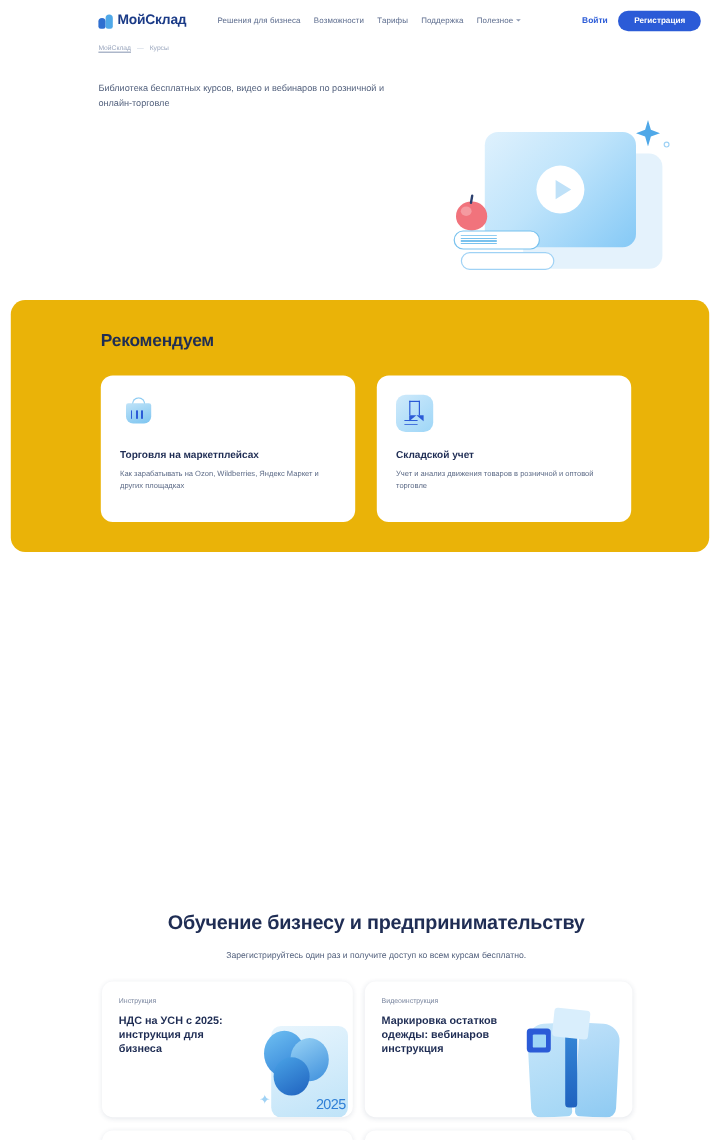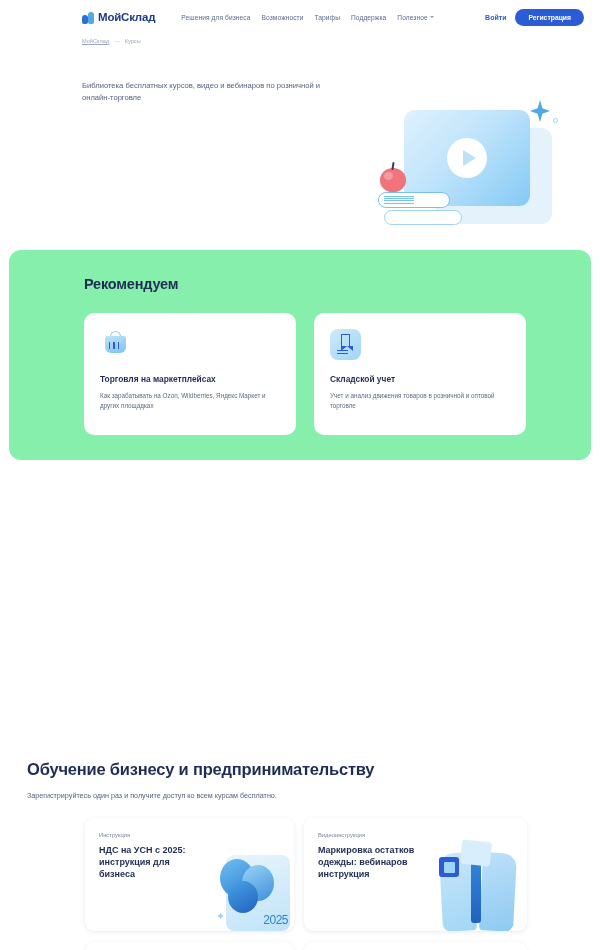--- a/index.html
+++ b/index.html
@@ -48,21 +48,21 @@
   .bc-sep { font-size: 5.6px; color: #c3ccdb; }
   .bc-cur { font-size: 5.6px; color: #9aa6bd; }
 
   
   .hero { position: relative; padding: 24px 0 0 82px; height: 200px; }
   .hero h1 {
     font-size: 25px; line-height: 1.22; font-weight: bold;
     letter-spacing: -.5px; color: #1f2d54; max-width: 300px;
   }
   .hero-sub {
-    margin-top: 12px; font-size: 7.6px; line-height: 1.55; color: #54627e; max-width: 250px;
+    margin-top: 0; font-size: 7.6px; line-height: 1.55; color: #54627e; max-width: 250px;
   }
   .hero-art { position: absolute; right: 42px; top: 56px; width: 180px; height: 140px; }
   .video-card-back {
     position: absolute; right: 6px; top: 28px; width: 116px; height: 96px;
     background: #e4f2fc; border-radius: 11px;
   }
   .video-card {
     position: absolute; left: 26px; top: 10px; width: 126px; height: 96px;
     border-radius: 11px;
     background: linear-gradient(135deg, #dff1fd 0%, #bfe4fb 45%, #85c9f6 100%);
@@ -103,21 +103,21 @@
     background: repeating-linear-gradient(to bottom, #79c2ee 0 1px, transparent 1px 2.2px);
   }
   .book2 {
     position: absolute; left: 6px; top: 110px; width: 78px; height: 15px;
     background: #fff; border: 1.4px solid #9fd2f5; border-radius: 8px;
   }
 
   
   .recommend {
     position: absolute; left: 9px; top: 250px; width: 582px; height: 210px;
-    background: #86efac; border-radius: 12px;
+    background: #eab308; border-radius: 12px;
   }
   .recommend h2 {
     font-size: 14.5px; font-weight: bold; color: #1f2d54;
     padding: 26px 0 0 75px; letter-spacing: -.2px;
   }
   .rec-cards { display: flex; gap: 18px; padding: 21px 0 0 75px; }
   .rec-card {
     width: 212px; height: 122px; background: #fff; border-radius: 10px;
     padding: 16px 16px 0 16px; cursor: pointer;
   }
@@ -149,21 +149,21 @@
     border: 1.6px solid #8ccbf2; border-bottom: none; border-radius: 6px 6px 0 0;
   }
   .basket-bars {
     position: absolute; left: 9px; top: 13px; width: 13px; height: 7px;
     background: repeating-linear-gradient(to right,#2b5bd7 0 1.4px, transparent 1.4px 4.4px);
   }
   .rec-title { font-size: 8.4px; font-weight: bold; color: #1f2d54; margin-bottom: 7px; }
   .rec-desc { font-size: 6.3px; line-height: 1.6; color: #5d6b87; }
 
   
-  .main-head { text-align: left; padding-top: 515px; padding-left: 27px; }
+  .main-head { text-align: center; padding-top: 515px; padding-left: 27px; }
   .main-head h2 {
     font-size: 16.5px; line-height: 1.32; font-weight: bold;
     color: #1f2d54; letter-spacing: -.2px;
   }
   .main-sub { margin-top: 9px; font-size: 7.2px; line-height: 1.6; color: #54627e; }
 
   .grid {
     display: grid; grid-template-columns: 209px 223px; gap: 11px 10px;
     padding: 17px 0 0 85px;
   }

